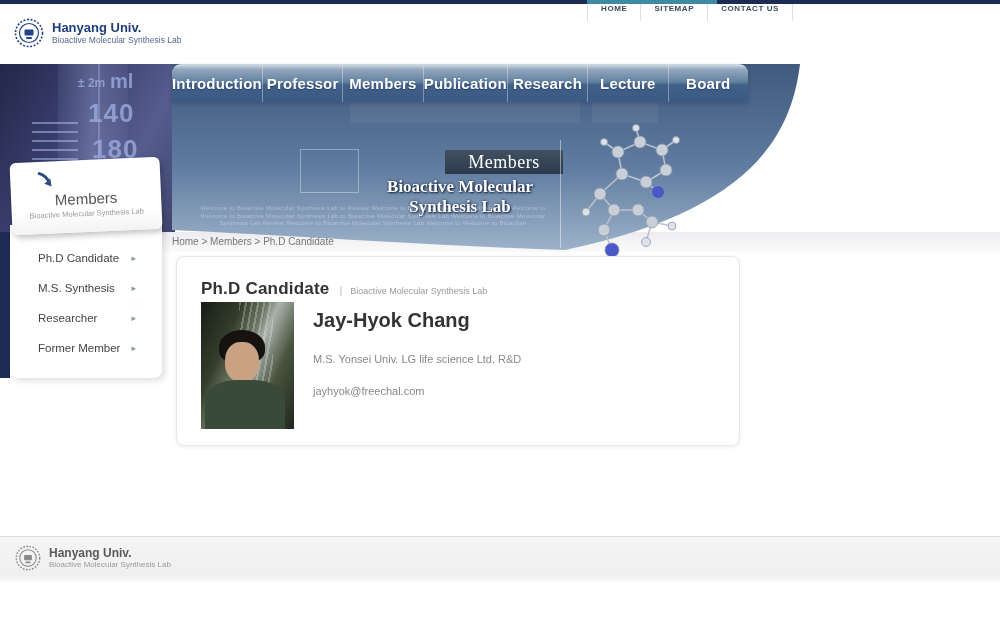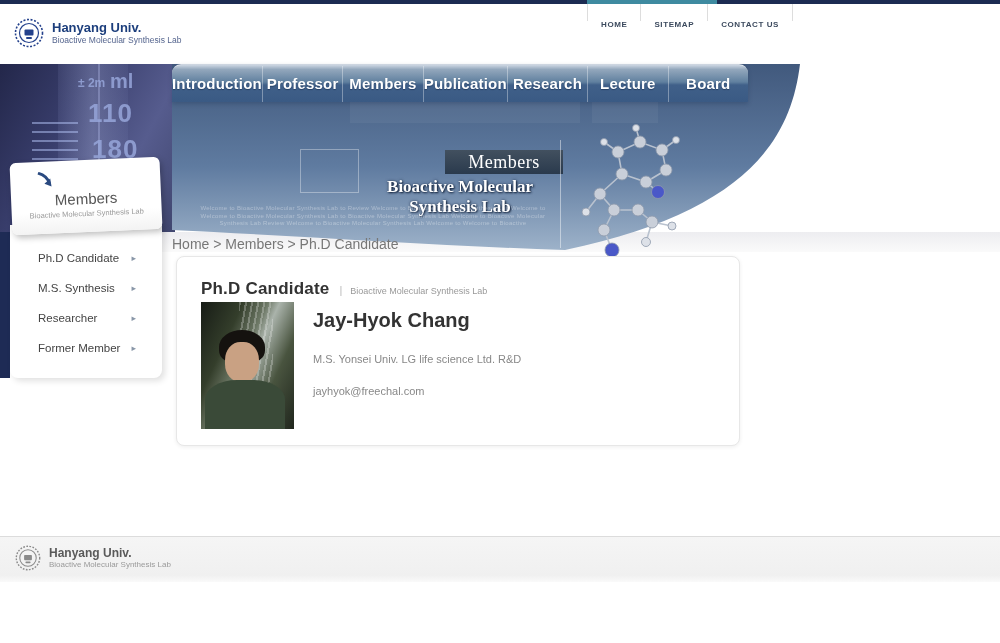--- a/index.html
+++ b/index.html
@@ -4,21 +4,21 @@
 <style>
   html,body{margin:0;padding:0;}
   body{width:1000px;height:643px;position:relative;overflow:hidden;background:#fff;
        font-family:"Liberation Sans",sans-serif;-webkit-font-smoothing:antialiased;}
   .abs{position:absolute;}
 
   
   .topbar{left:0;top:0;width:1000px;height:4px;background:#1c2b52;}
   .topbar-teal{left:587px;top:0;width:130px;height:4px;background:#3e8aa0;}
   .utilnav{left:587px;top:4px;height:17px;display:flex;background:#fff;}
-  .utilnav a{display:block;padding:16px 13px 0;font-size:8px;font-weight:bold;color:#3c4a5e;
+  .utilnav a{display:block;padding:0 13px 0;font-size:8px;font-weight:bold;color:#3c4a5e;
              letter-spacing:.6px;text-decoration:none;border-right:1px solid #ddd;cursor:pointer;}
   .utilnav a:first-child{border-left:1px solid #ddd;}
 
   
   .brand{left:14px;top:18px;display:flex;align-items:center;}
   .brand .emblem{width:30px;height:30px;margin-right:8px;}
   .brand-name{font-size:13px;font-weight:bold;color:#1c3e7c;line-height:14px;}
   .brand-sub{font-size:8.5px;color:#55658e;}
 
   
@@ -56,21 +56,21 @@
   .hero-subtitle{left:352px;top:177px;width:216px;text-align:center;z-index:3;
     font-family:"Liberation Serif",serif;font-weight:bold;font-size:17px;color:#fff;
     text-shadow:1px 1px 2px rgba(15,30,55,.95),0 0 3px rgba(15,30,55,.7);}
   .hero-micro{left:183px;top:205px;width:380px;height:23px;overflow:hidden;z-index:3;
     text-align:center;font-size:6px;line-height:7.5px;color:rgba(255,255,255,.35);letter-spacing:.3px;}
   .hero-vline{left:560px;top:140px;width:1px;height:108px;background:rgba(255,255,255,.45);z-index:3;}
 
   
   .crumbband{left:162px;top:232px;width:838px;height:20px;z-index:1;
     background:linear-gradient(180deg,#ededf0,#fafafa);}
-  .crumb{left:172px;top:236px;z-index:5;font-size:14px;color:#777;cursor:pointer;}
+  .crumb{left:172px;top:236px;z-index:5;font-size:10px;color:#777;cursor:pointer;}
 
   
   .side-strip{left:0;top:64px;width:10px;height:314px;background:#1e2b55;z-index:1;}
   .side-panel{left:10px;top:225px;width:152px;height:153px;background:#fff;z-index:5;
     border-radius:0 0 8px 8px;box-shadow:3px 3px 6px rgba(0,0,0,.12);}
   .side-head{left:11px;top:160px;width:150px;height:72px;background:linear-gradient(180deg,#fff 70%,#f3f3f3);
     z-index:6;border-radius:6px;transform:rotate(-2.5deg);box-shadow:2px 3px 6px rgba(0,0,0,.25);
     text-align:center;}
   .side-head .arrow{position:absolute;left:26px;top:10px;width:20px;height:16px;}
   .side-title{margin-top:30px;font-size:15px;color:#555;}
@@ -132,21 +132,21 @@
     <div class="brand-sub">Bioactive Molecular Synthesis Lab</div>
   </div>
 </div>
 
 <div class="abs hero-photo">
   <div class="cyl-col"></div>
   <div class="cyl-line"></div>
   <div class="cyl-ticks"></div>
   <div class="cyl-text cyl-tol">± 2m</div>
   <div class="cyl-text cyl-unit">ml</div>
-  <div class="cyl-text cyl-num1">110</div>
+  <div class="cyl-text cyl-num1">140</div>
   <div class="cyl-text cyl-num2">180</div>
 </div>
 
 <div class="abs crumbband"></div>
 
 <svg class="abs hero-svg" width="1000" height="196" viewBox="0 0 1000 196">
   <defs>
     <linearGradient id="sw" x1="0" y1="0" x2="0" y2="1">
       <stop offset="0" stop-color="#41597d"></stop>
       <stop offset="0.55" stop-color="#5f7ba0"></stop>

